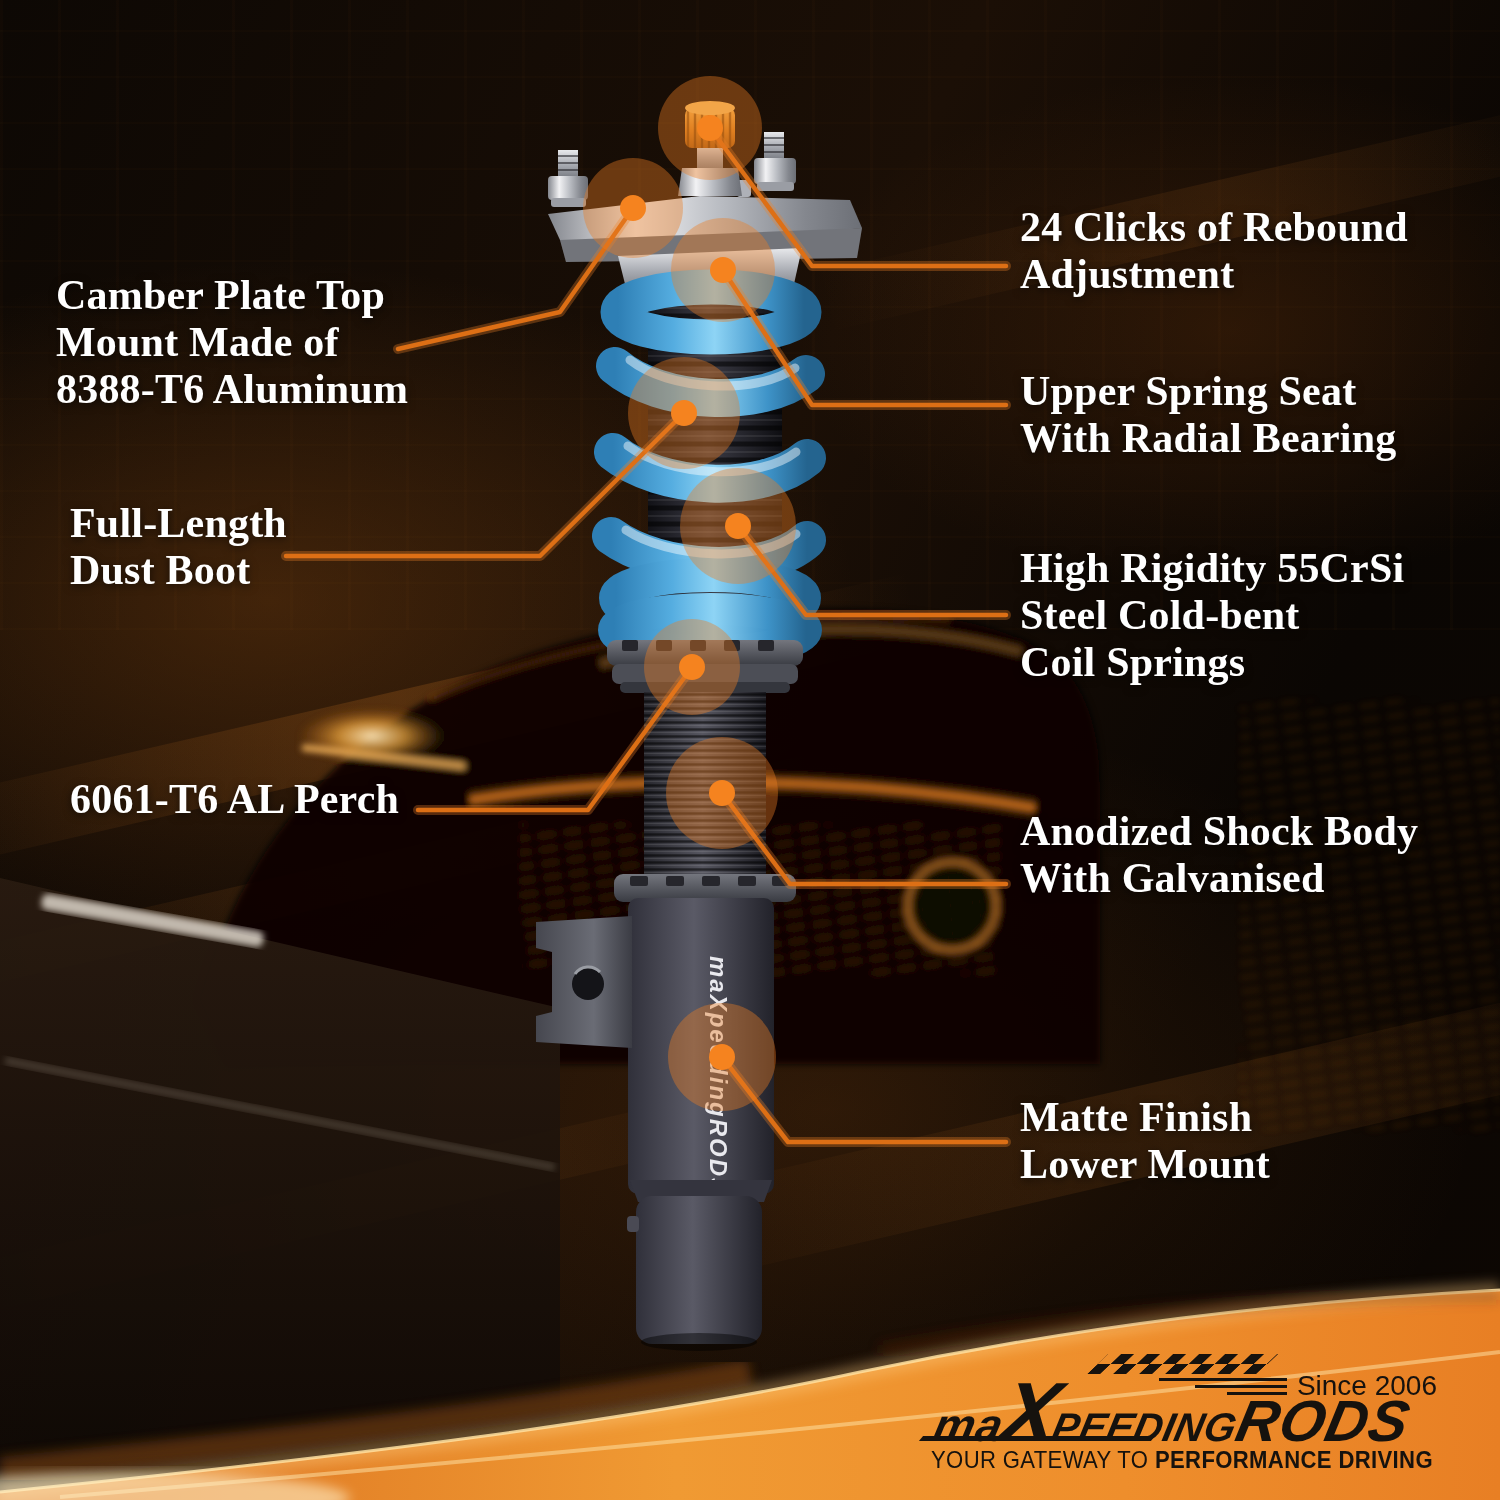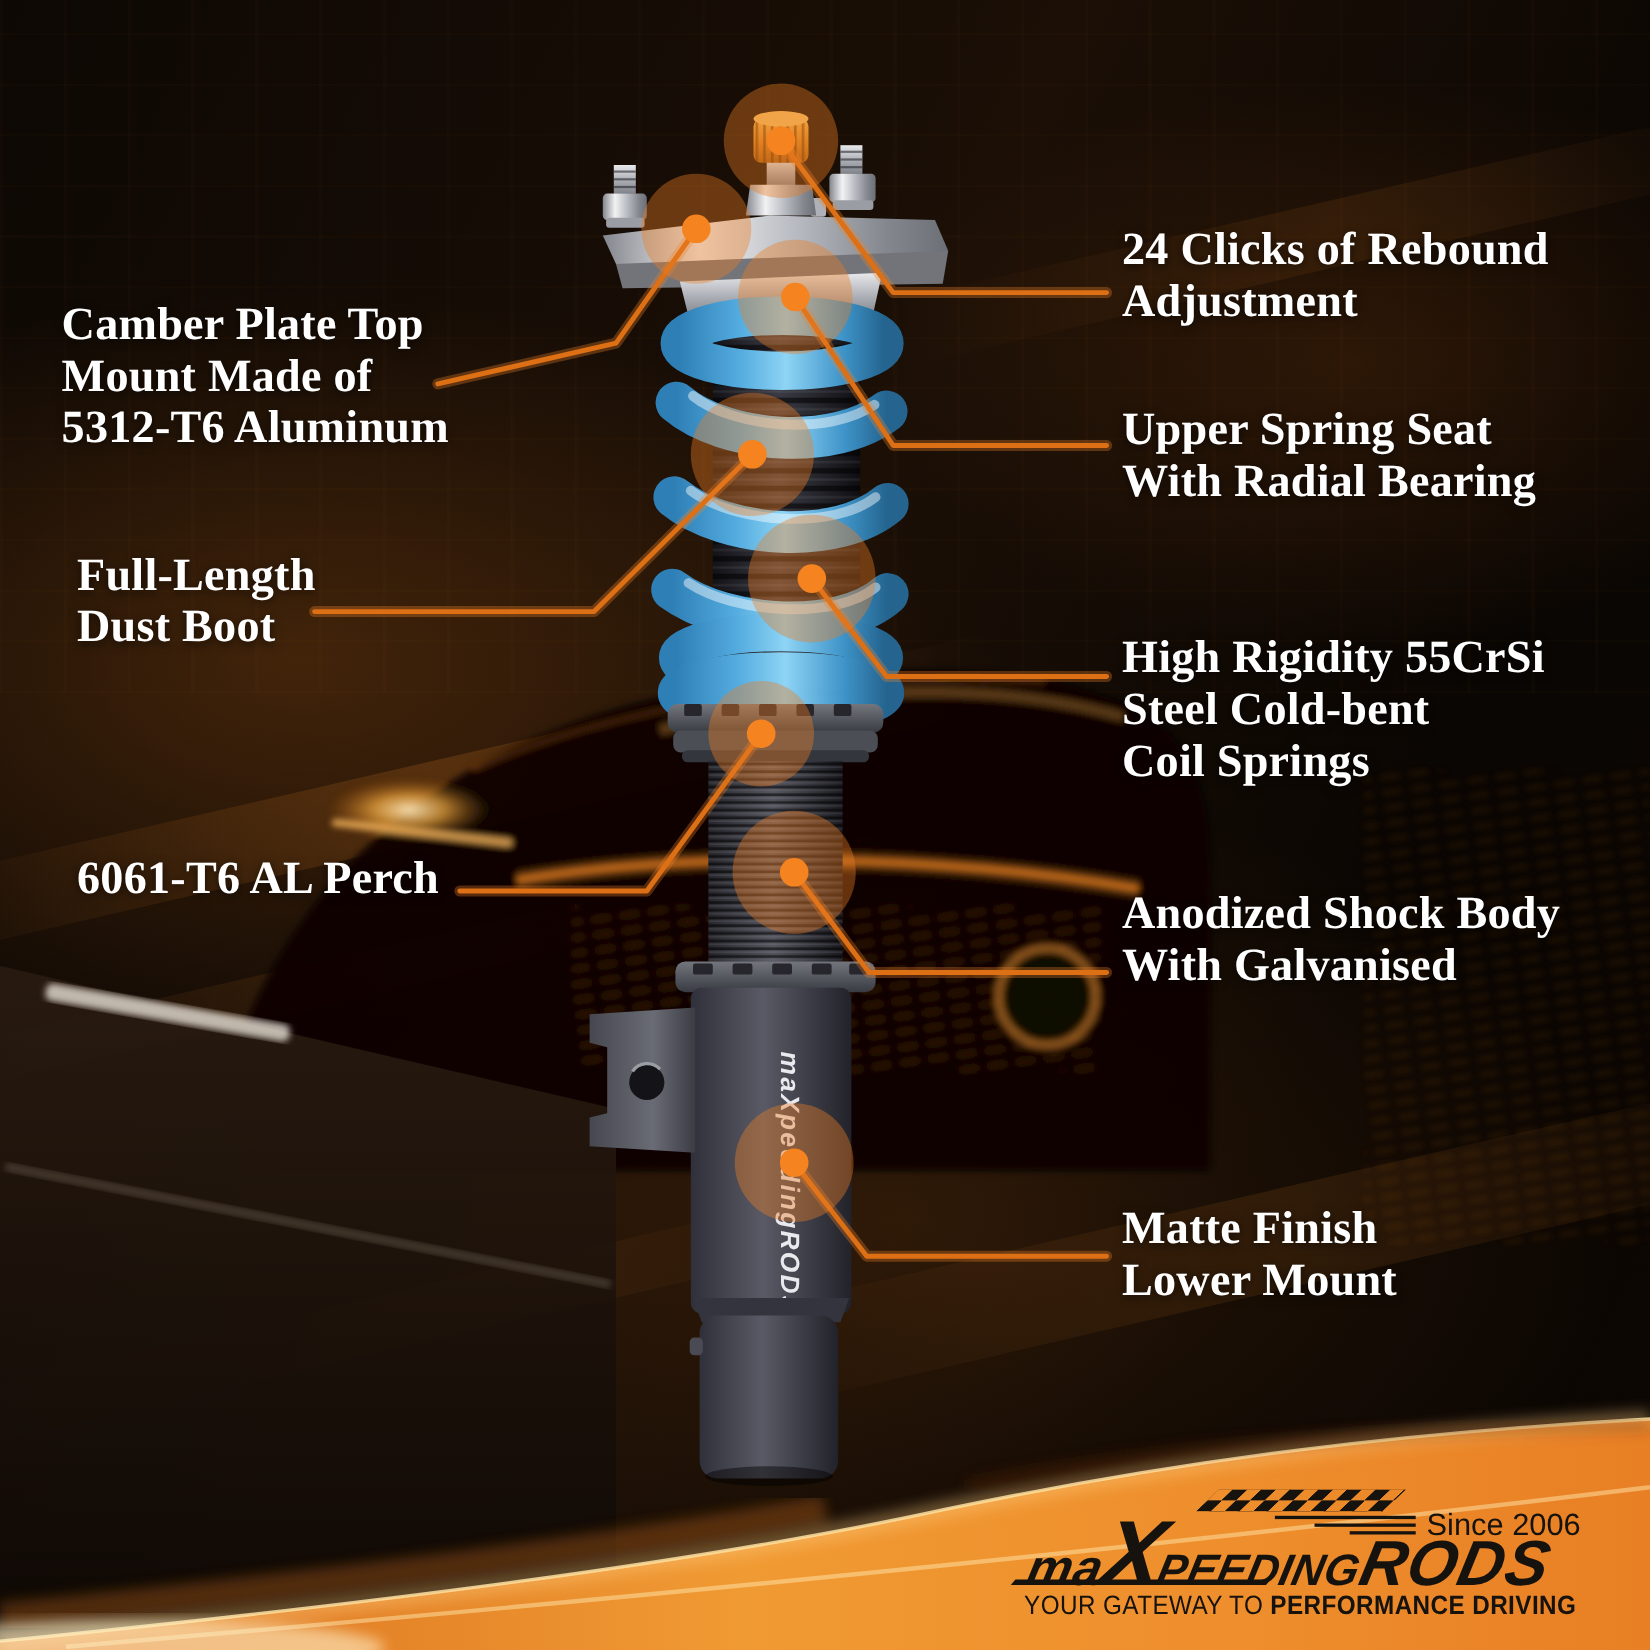--- a/index.html
+++ b/index.html
@@ -353,39 +353,39 @@
       <g>
         <circle cx="722" cy="1057" r="54" fill="rgba(235,125,35,.40)"></circle>
           <circle cx="722" cy="1057" r="13" fill="#f5831f"></circle>
       </g>
     </g>
   </svg>
 
   <div class="lbl" style="left:56px;top:272px">
     <div>Camber Plate Top</div>
     <div>Mount Made of</div>
-    <div>5312-T6 Aluminum</div>
+    <div>8388-T6 Aluminum</div>
   </div>
   <div class="lbl" style="left:70px;top:500px">
     <div>Full-Length</div>
     <div>Dust Boot</div>
   </div>
   <div class="lbl" style="left:70px;top:776px">
     <div>6061-T6 AL Perch</div>
   </div>
 
   <div class="lbl" style="left:1020px;top:204px">
     <div>24 Clicks of Rebound</div>
     <div>Adjustment</div>
   </div>
   <div class="lbl" style="left:1020px;top:368px">
     <div>Upper Spring Seat</div>
     <div>With Radial Bearing</div>
   </div>
-  <div class="lbl" style="left:1020px;top:575px">
+  <div class="lbl" style="left:1020px;top:545px">
     <div>High Rigidity 55CrSi</div>
     <div>Steel Cold-bent</div>
     <div>Coil Springs</div>
   </div>
   <div class="lbl" style="left:1020px;top:808px">
     <div>Anodized Shock Body</div>
     <div>With Galvanised</div>
   </div>
   <div class="lbl" style="left:1020px;top:1094px">
     <div>Matte Finish</div>

